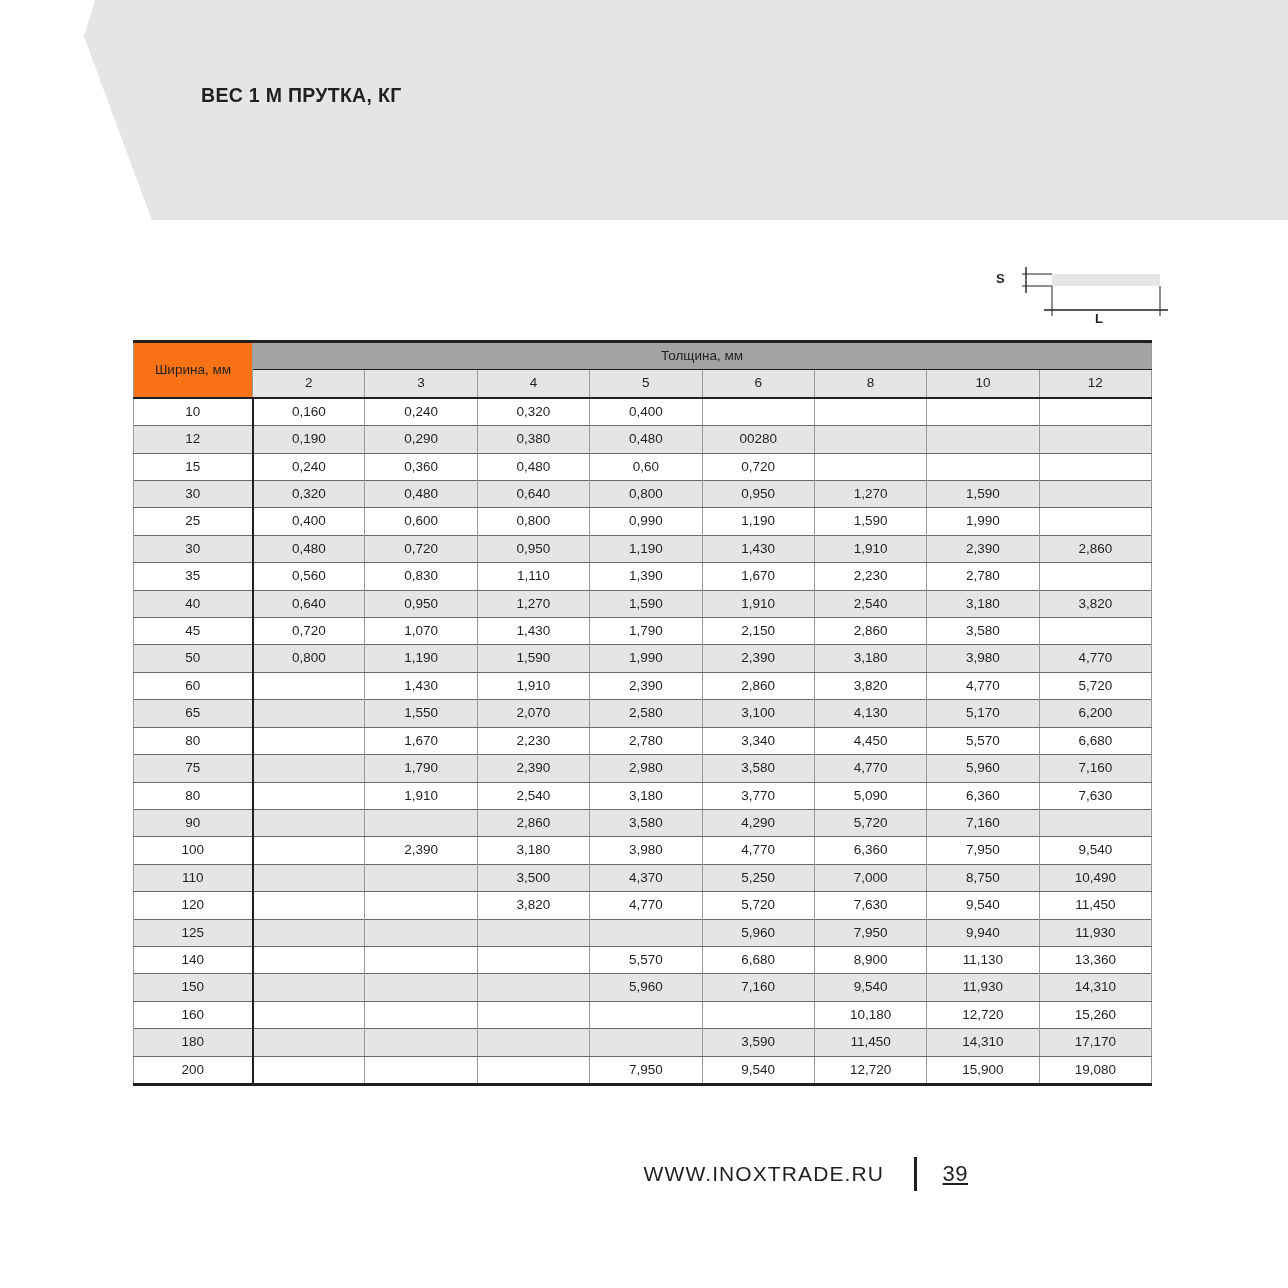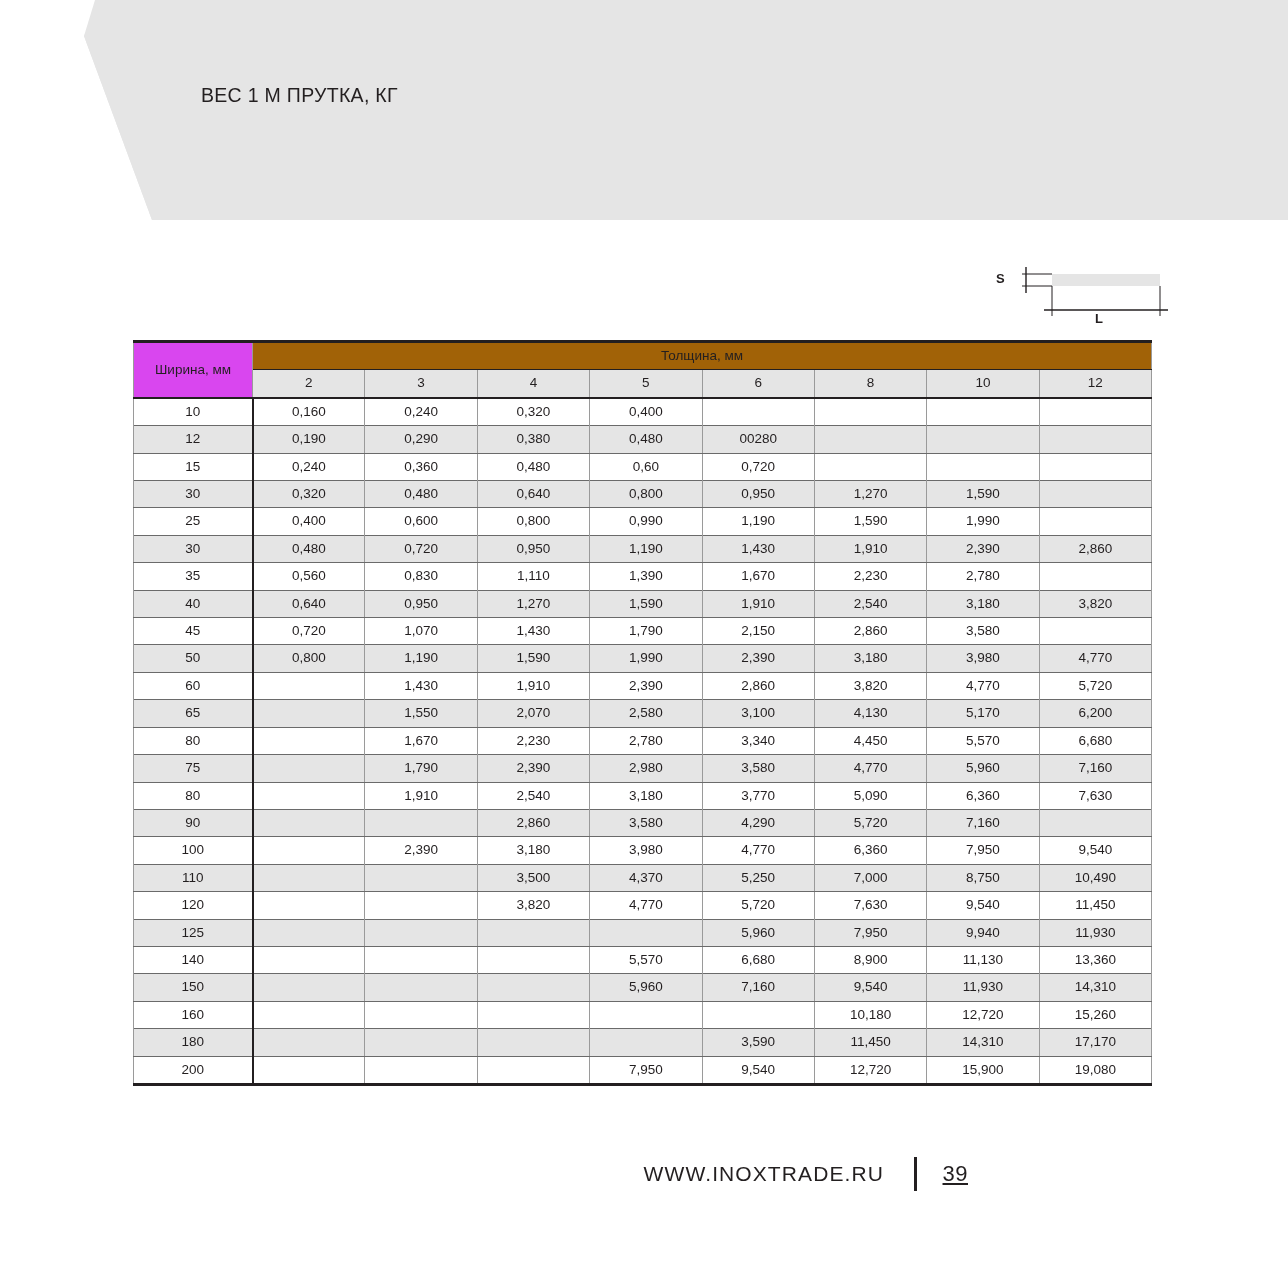--- a/index.html
+++ b/index.html
@@ -52,21 +52,21 @@
     font-size:43px;
     font-weight:bold;
     letter-spacing:0.4px;
     line-height:1.02;
     margin:0;
     color:#231f20;
     white-space:nowrap;
   }
   .subtitle{
     font-size:19.5px;
-    font-weight:normal;
+    font-weight:bold;
     letter-spacing:0.3px;
     margin:9px 0 0 2px;
     color:#231f20;
     white-space:nowrap;
   }
 
   
   .diagram{
     position:absolute;
     left:990px;top:262px;
@@ -98,29 +98,29 @@
   }
   
   table.spec{
     border-top:3px solid #231f20;
     border-bottom:3px solid #231f20;
     border-left:1.5px solid #231f20;
     border-right:1.5px solid #231f20;
   }
   
   th.widthhead{
-    background:#d946ef;
+    background:#f97316;
     font-weight:bold;
     font-size:14px;
     border-right:2.5px solid #231f20;
     border-bottom:2.5px solid #231f20;
     vertical-align:middle;
   }
   th.thickhead{
-    background:#a16207;
+    background:#a3a3a3;
     font-weight:bold;
     font-size:13px;
     border-bottom:1.5px solid #231f20;
     height:27px;line-height:27px;
   }
   th.sub{
     background:#e5e5e5;
     font-size:13.5px;
     border-bottom:2.5px solid #231f20;
     height:29px;line-height:29px;

